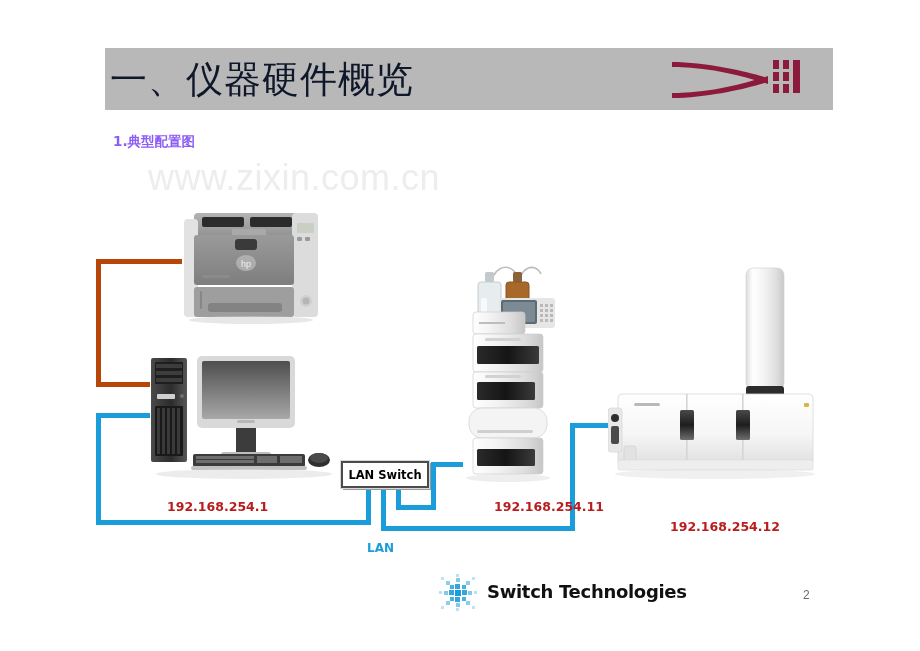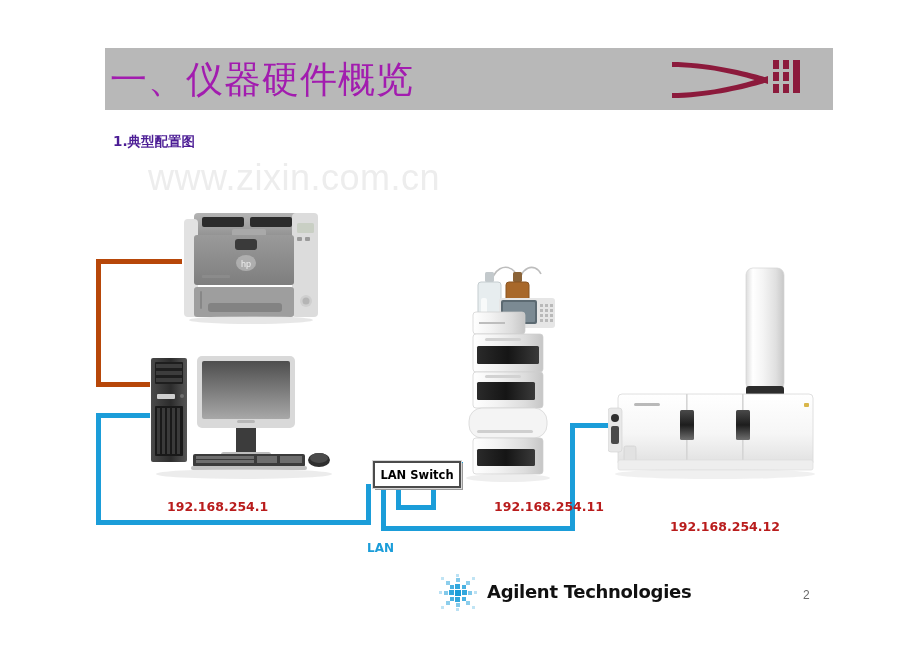--- a/index.html
+++ b/index.html
@@ -11,32 +11,32 @@
   }
   .slide{position:absolute;inset:0;}
 
   
   .header-bar{
     position:absolute;left:105px;top:48px;width:728px;height:62px;
     background:#b8b8b8;
   }
   .header-title{
     position:absolute;left:110px;top:52px;
-    font-size:37px;color:#a21caf;
+    font-size:37px;color:#0f172a;
     font-family:"DejaVu Sans","Liberation Sans",sans-serif;
     letter-spacing:1px;line-height:56px;white-space:nowrap;
   }
   .header-logo{
     position:absolute;left:672px;top:58px;width:128px;height:44px;
   }
 
   
   .subheading{
     position:absolute;left:113px;top:133px;
-    font-size:13.5px;font-weight:bold;color:#4c1d95;
+    font-size:13.5px;font-weight:bold;color:#8b5cf6;
     font-family:"DejaVu Sans","Liberation Sans",sans-serif;
     white-space:nowrap;
   }
 
   
   .watermark{
     position:absolute;left:148px;top:157px;
     font-size:36px;color:#ededed;letter-spacing:.5px;
     font-family:"Liberation Sans",sans-serif;
     white-space:nowrap;user-select:none;
@@ -48,21 +48,20 @@
 
   
   .lan-switch{
     position:absolute;left:341px;top:461px;width:84px;height:23px;
     border:2px solid #4b4b4b;background:#ffffff;
     box-shadow:0 0 0 1px #d8d8d8, 2px 2px 0 0 #9a9a9a;
     display:flex;align-items:center;justify-content:center;
     font-size:11.5px;font-weight:bold;color:#000;
     font-family:"DejaVu Sans","Liberation Sans",sans-serif;
     z-index:6;
-    margin-left:32px;
   }
 
   
   .ip{
     position:absolute;font-size:12.5px;font-weight:bold;color:#b91c1c;
     font-family:"DejaVu Sans","Liberation Sans",sans-serif;
     white-space:nowrap;
   }
   .lan-label{
     position:absolute;left:367px;top:541px;
@@ -396,17 +395,17 @@
         <rect x="29" y="7" width="4" height="4" opacity=".5"></rect>
         <rect x="35" y="3" width="3" height="3" opacity=".28"></rect>
         <rect x="9" y="27" width="4" height="4" opacity=".5"></rect>
         <rect x="4" y="32" width="3" height="3" opacity=".28"></rect>
         <rect x="29" y="27" width="4" height="4" opacity=".5"></rect>
         <rect x="35" y="32" width="3" height="3" opacity=".28"></rect>
       </g>
     </svg>
   </div>
 
-  <div class="footer-name">Agilent Technologies</div>
+  <div class="footer-name">Switch Technologies</div>
 
   <div class="page-num">2</div>
 
 </div>
 
 </body></html>

